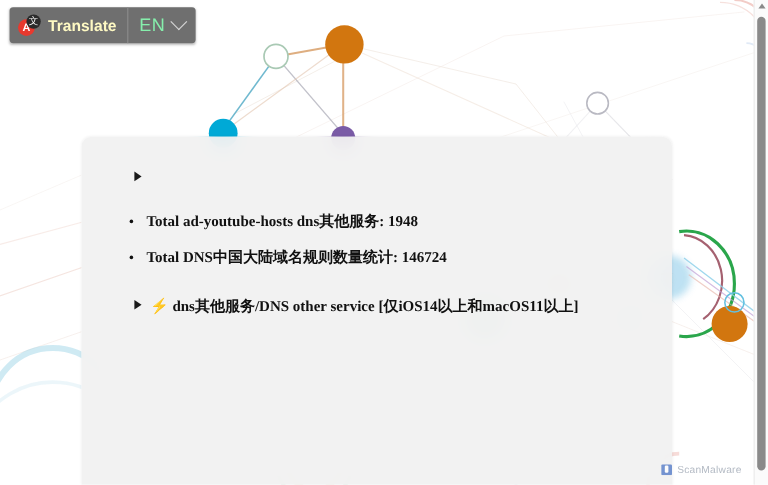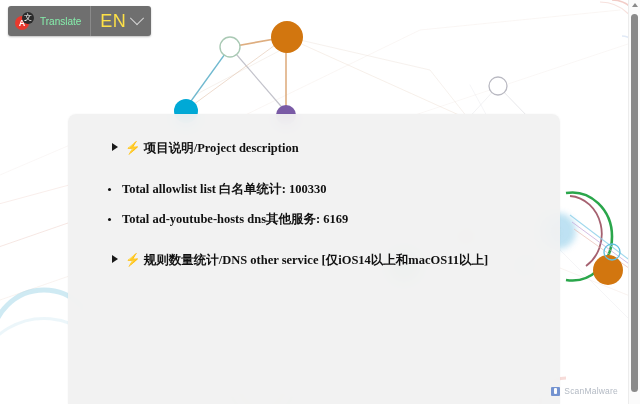--- a/index.html
+++ b/index.html
@@ -144,33 +144,34 @@
     right: 0; top: 0;
     width: 12px; height: 12px;
     border-radius: 50%;
     background: #2b2b2b;
     color: #ffffff;
     font-size: 8px;
     line-height: 12px;
     text-align: center;
   }
   #tw-label {
-    font-size: 10px;
-    color: #86efac;
+    font-size: 13px;
+    color: #fef9c3;
     white-space: nowrap;
+    font-weight: bold;
   }
   #tw-lang {
     display: flex;
     align-items: center;
     gap: 6px;
     padding: 0 9px;
   }
   #tw-lang-text {
-    font-size: 18px;
-    color: #fde047;
+    font-size: 15px;
+    color: #86efac;
     letter-spacing: .3px;
   }
   .chev {
     width: 9px; height: 9px;
     border-right: 1.6px solid #d4d4d4;
     border-bottom: 1.6px solid #d4d4d4;
     transform: rotate(45deg) translate(-2px,-2px);
     flex: 0 0 auto;
   }
 
@@ -313,37 +314,36 @@
       <feGaussianBlur stdDeviation="3.2"></feGaussianBlur>
     </filter>
   </defs>
 </svg>
 
 <div id="content-panel">
   <div class="panel-inner">
 
     <div class="collapsible">
       <span class="tri"></span>
-      <span class="ctext">⚡ 项目说明/Project description</span>
     </div>
 
     <ul class="stats">
       <li>
-        <span>Total allowlist list 白名单统计</span><span>: </span><span>100330</span>
+        <span>Total ad-youtube-hosts dns其他服务</span><span>: </span><span>1948</span>
       </li>
       <li>
-        <span>Total ad-youtube-hosts dns其他服务</span><span>: </span><span>6169</span>
+        <span>Total DNS中国大陆域名规则数量统计</span><span>: </span><span>146724</span>
       </li>
     </ul>
 
     <div class="gap-after-list"></div>
 
     <div class="collapsible">
       <span class="tri"></span>
-      <span class="ctext">⚡ 规则数量统计/DNS other service [仅iOS14以上和macOS11以上]</span>
+      <span class="ctext">⚡ dns其他服务/DNS other service [仅iOS14以上和macOS11以上]</span>
     </div>
 
     <div class="gap-between-collapsibles"></div>
 
   </div>
 </div>
 
 <div id="translate-widget">
   <div id="tw-main">
     <span class="gt-icon">

